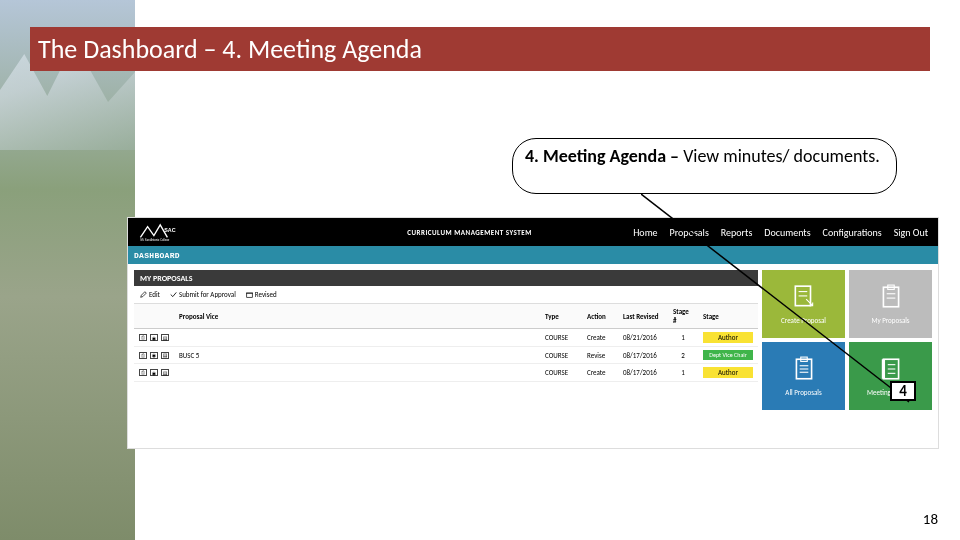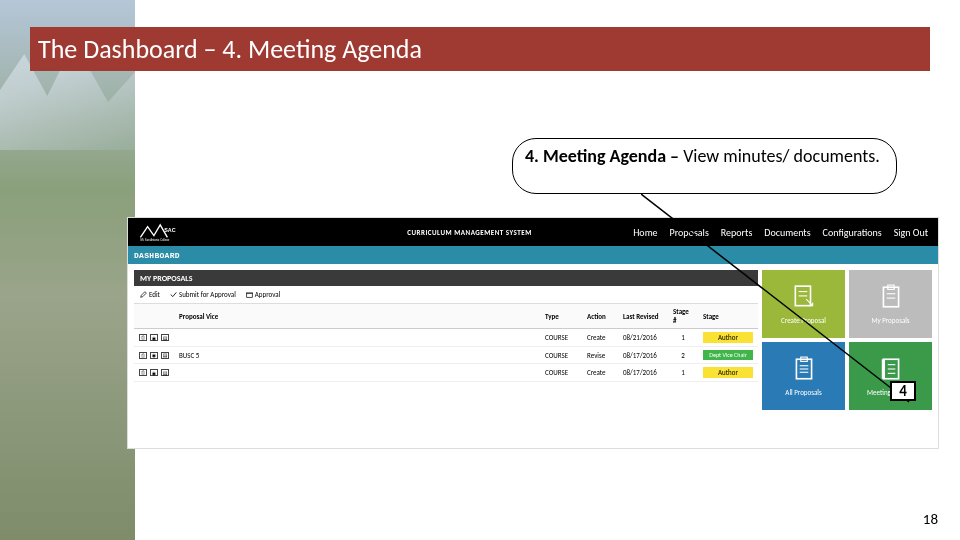--- a/index.html
+++ b/index.html
@@ -101,21 +101,21 @@
             <svg class="mini-icon" viewBox="0 0 10 10">
                 <path d="M1 5l3 3 5-6" fill="none" stroke="#000" stroke-width="1.2"></path>
               </svg>
             <span>Submit for Approval</span>
           </span>
           <span>
             <svg class="mini-icon" viewBox="0 0 10 10">
                 <rect x="1" y="3" width="8" height="6" fill="none" stroke="#000"></rect>
                 <line x1="0" y1="3" x2="10" y2="3" stroke="#000"></line>
               </svg>
-            <span>Approval</span>
+            <span>Revised</span>
           </span>
         </div>
         <table class="tbl">
           <thead>
               <tr>
             <th style="width:40px"></th>
             <th>Proposal Vice</th>
             <th style="width:42px">Type</th>
             <th style="width:36px">Action</th>
             <th style="width:50px">Last Revised</th>

